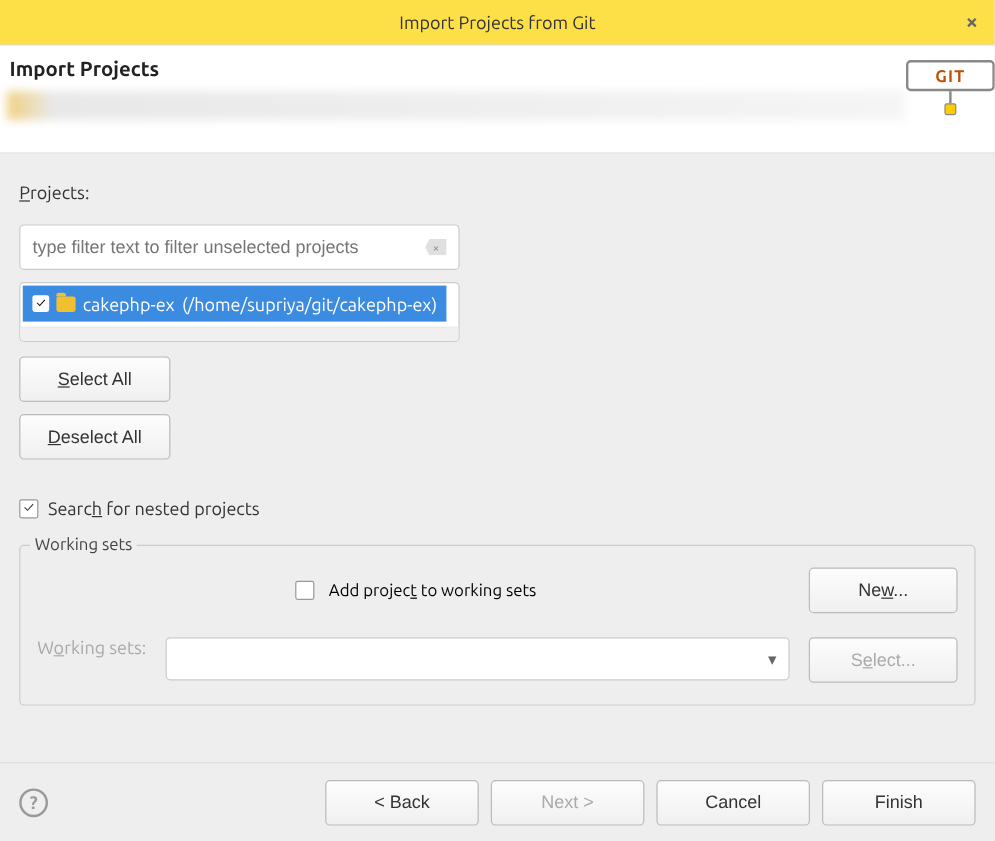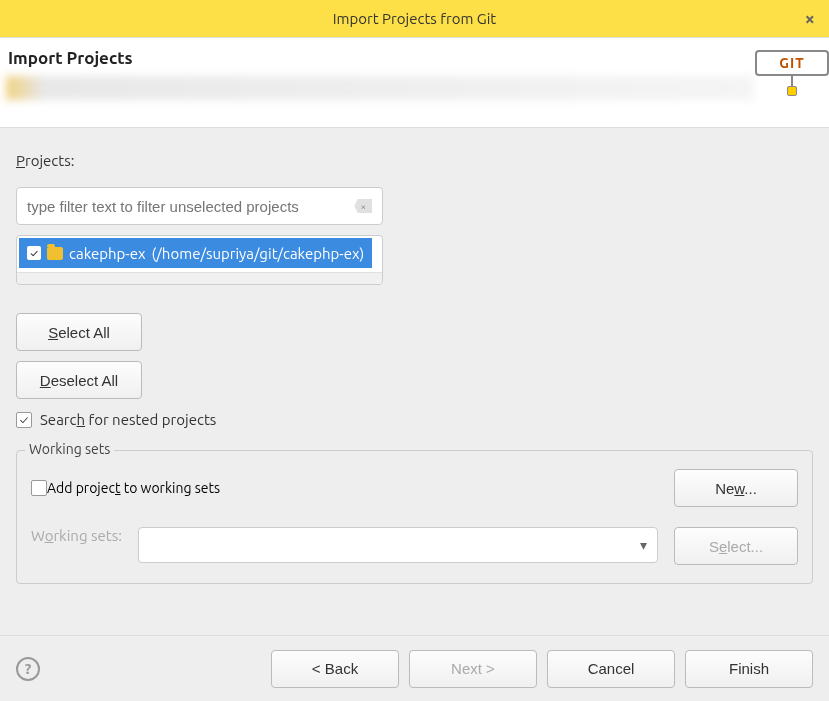--- a/index.html
+++ b/index.html
@@ -206,21 +206,20 @@
       height: 12px;
       background: #f0f0f0;
       border-top: 1px solid #e0e0e0;
       border-radius: 0 0 4px 4px;
     }
     .projects-buttons {
       display: flex;
       flex-direction: column;
       gap: 10px;
       width: 126px;
-      margin-top: 16px;
     }
     .btn {
       height: 38px;
       border: 1px solid #bbb;
       border-radius: 4px;
       background: linear-gradient(#fdfdfd, #f0f0f0);
       font-size: 15px;
       color: #333;
       cursor: pointer;
       display: flex;
@@ -231,21 +230,21 @@
       text-decoration: underline;
     }
     .btn:disabled, .btn.disabled {
       color: #aaa;
       cursor: default;
     }
     .checkbox-row {
       display: flex;
       align-items: center;
       gap: 8px;
-      margin-top: 12px;
+      margin-top: 32px;
       font-size: 15px;
       color: #333;
     }
     .custom-check {
       width: 16px;
       height: 16px;
       border: 1px solid #999;
       border-radius: 2px;
       background: #fff;
       display: flex;
@@ -279,21 +278,22 @@
     }
     .ws-row1 {
       display: flex;
       align-items: center;
       gap: 12px;
     }
     .ws-row1 .label-text {
       flex: 1;
       display: flex;
       align-items: center;
-      gap: 0;
+      gap: 12px;
+      justify-content: center;
     }
     .ws-row2 {
       display: flex;
       align-items: flex-start;
       gap: 16px;
       margin-top: 20px;
     }
     .ws-row2-label {
       font-size: 15px;
       color: #aaa;

